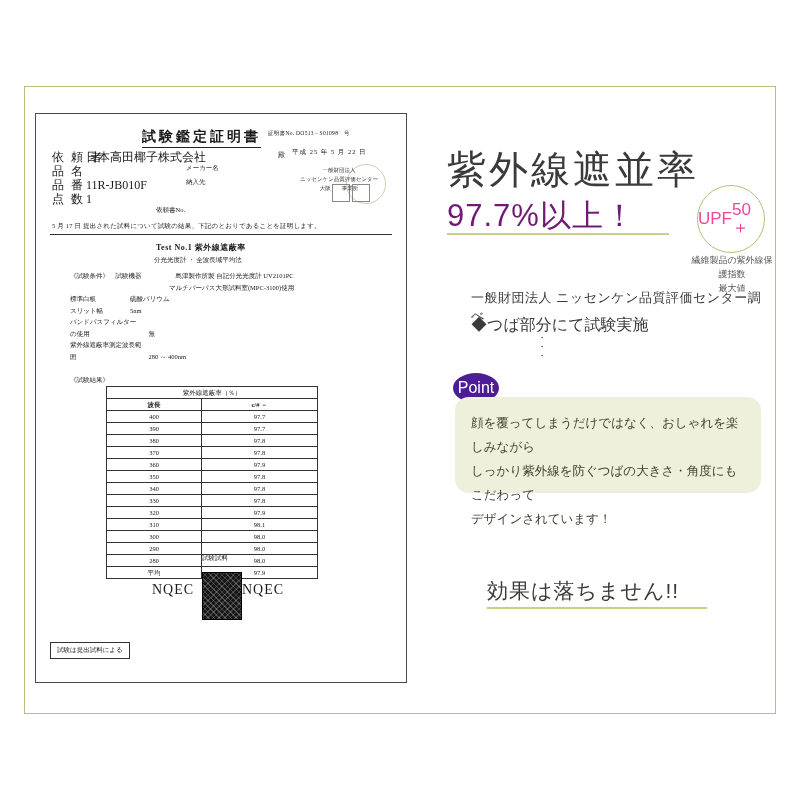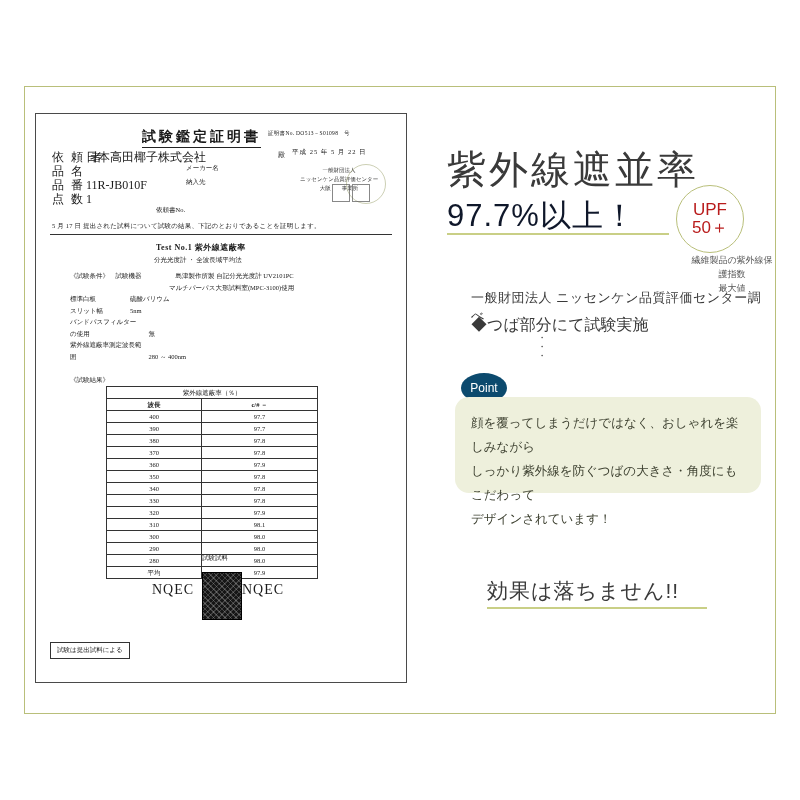--- a/index.html
+++ b/index.html
@@ -162,32 +162,32 @@
   .right{
     position:absolute; left:400px; top:20px; width:340px;
   }
   .headline{
     position:absolute; left:22px; top:36px;
     font-size:39px; letter-spacing:3px; color:#3a3a3a;
     font-family:"Liberation Sans", sans-serif;
   }
   .pct{
     position:absolute; left:22px; top:88px;
-    font-size:31px; color:#0f172a; letter-spacing:1px;
+    font-size:31px; color:#701a75; letter-spacing:1px;
   }
   .pct-under{
     position:absolute; left:22px; top:126px; width:222px;height:2px;
     background:#c9cf86;
   }
   .upf-circle{
-    position:absolute; left:251px; top:78px;
+    position:absolute; left:272px; top:78px;
     width:66px;height:66px;border-radius:50%;
     border:1.5px solid #b9bf7a;
-    color:#b91c1c;
-    display:flex;flex-direction:column;align-items:center;justify-content:center;
+    color:#ec4899;
+    display:flex;flex-direction:row;align-items:center;justify-content:center;
     line-height:1.05;
   }
   .upf-circle .t1{ font-size:17px;}
   .upf-circle .t2{ font-size:17px;}
   .upf-note{
     position:absolute; left:262px; top:146px;
     font-size:9px; color:#555; text-align:center; width:90px; line-height:14px;
   }
   .upf-note .l2{ display:block; }
   .org{
@@ -196,25 +196,25 @@
   }
   .bullet{
     position:absolute; left:46px; top:208px;
     font-size:16px; color:#3a3a3a;
   }
   .dots{
     position:absolute; left:112px; top:226px;
     font-size:10px; color:#555; line-height:9px; text-align:center;
   }
   .point-badge{
-    position:absolute; left:36px; top:266px;
+    position:absolute; left:28px; top:266px;
     width:46px;height:30px;border-radius:50%;
-    background:#0c4a6e;color:#fff;
+    background:#4c1d95;color:#fff;
     display:flex;align-items:center;justify-content:center;
-    font-size:12px;
+    font-size:16px;
   }
   .point-box{
     position:absolute; left:30px; top:290px;
     width:306px; height:96px;
     background:#eef0dc;
     border-radius:14px;
     padding:14px 16px;
     box-sizing:border-box;
     color:#3d4030;
     font-size:12.5px;

